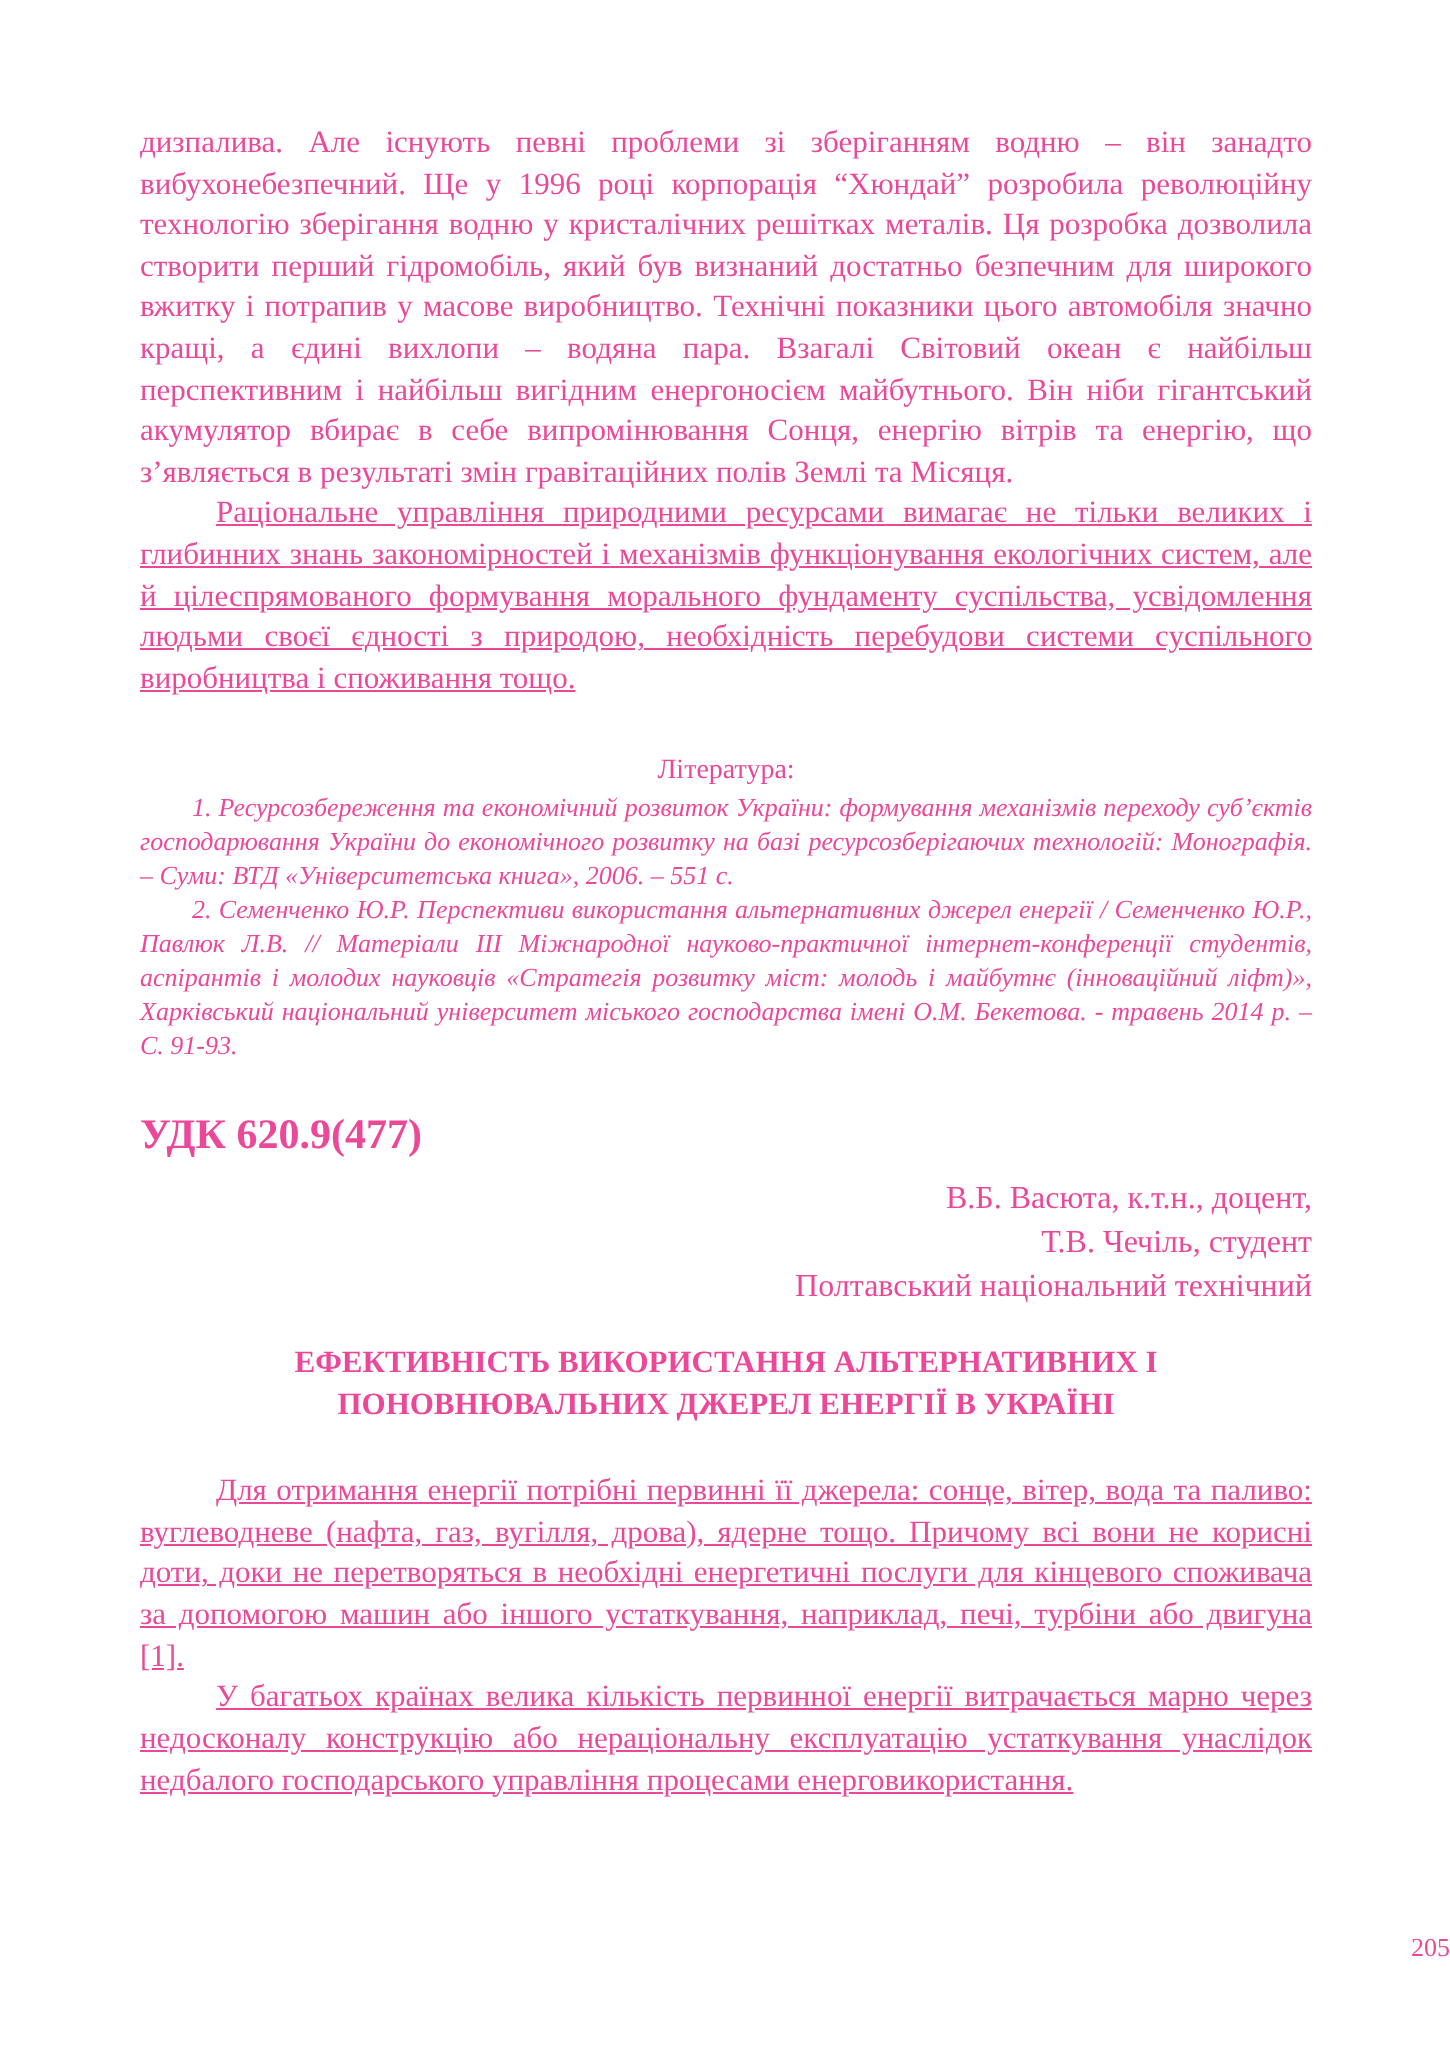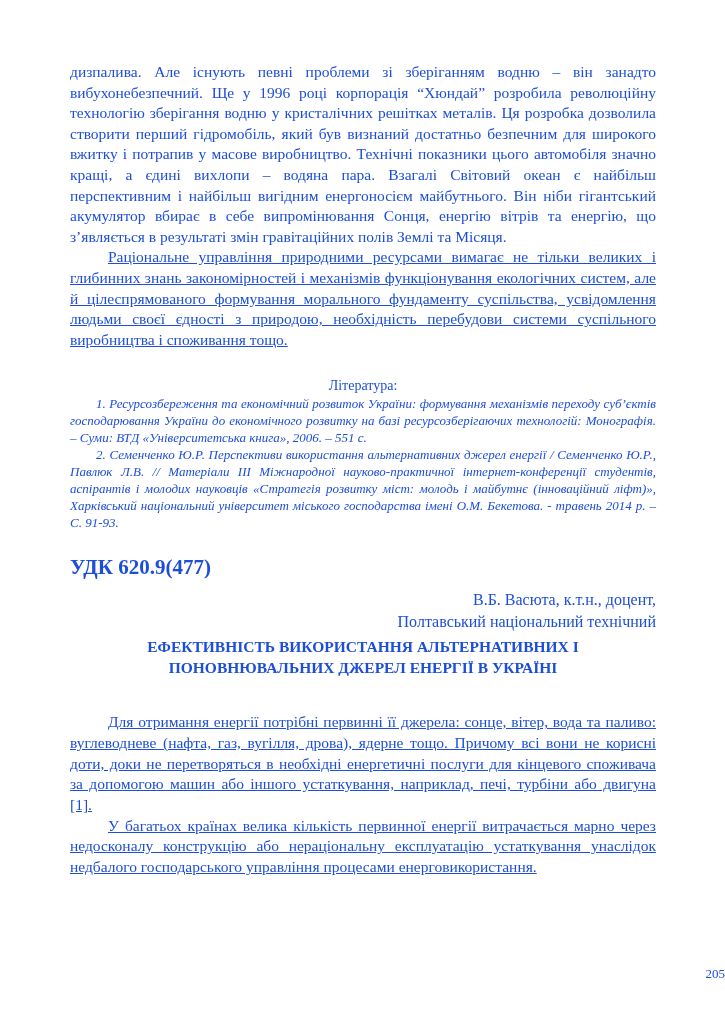--- a/index.html
+++ b/index.html
@@ -5,21 +5,21 @@
   html, body {
     margin: 0;
     padding: 0;
     background: #ffffff;
   }
   .page {
     position: relative;
     width: 725px;
     height: 1024px;
     background: #ffffff;
-    color: #1d4ed8;
+    color: #ec4899;
     font-family: "Liberation Serif", "DejaVu Serif", serif;
     box-sizing: border-box;
     padding: 62px 69px 0 70px;
     overflow: hidden;
   }
   p { margin: 0; }
   .body-text {
     font-size: 15.5px;
     line-height: 1.33;
     text-align: justify;
@@ -46,28 +46,28 @@
     font-size: 21px;
     line-height: 1.3;
   }
   .authors {
     margin-top: 8px;
     text-align: right;
     font-size: 16px;
     line-height: 1.36;
   }
   .article-title {
-    margin-top: 4px;
+    margin-top: 18px;
     padding: 0 30px;
     text-align: center;
     font-weight: bold;
     font-size: 15.5px;
     line-height: 1.35;
   }
-  .article-body-first { margin-top: 34px; }
+  .article-body-first { margin-top: 22px; }
   .page-number {
     position: absolute;
     left: 0;
     right: 0;
     bottom: 42px;
     text-align: right;
     font-size: 13px;
   }
 </style>
 </head>
@@ -82,20 +82,21 @@
   <p class="lit-heading">Література:</p>
 
   <p class="ref">1. Ресурсозбереження та економічний розвиток України: формування механізмів переходу суб’єктів господарювання України до економічного розвитку на базі ресурсозберігаючих технологій: Монографія. – Суми: ВТД «Університетська книга», 2006. – 551 с.</p>
 
   <p class="ref">2. Семенченко Ю.Р. Перспективи використання альтернативних джерел енергії / Семенченко Ю.Р., Павлюк Л.В. // Матеріали ІІІ Міжнародної науково-практичної інтернет-конференції студентів, аспірантів і молодих науковців «Стратегія розвитку міст: молодь і майбутнє (інноваційний ліфт)», Харківський національний університет міського господарства імені О.М. Бекетова. - травень 2014 р. – С. 91-93.</p>
 
   <p class="udc">УДК 620.9(477)</p>
 
   <div class="authors">
     <p>В.Б. Васюта, к.т.н., доцент,</p>
+    <p>Т.В. Чечіль, студент</p>
     <p>Полтавський національний технічний</p>
   </div>
 
   <p class="article-title">ЕФЕКТИВНІСТЬ ВИКОРИСТАННЯ АЛЬТЕРНАТИВНИХ І ПОНОВНЮВАЛЬНИХ ДЖЕРЕЛ ЕНЕРГІЇ В УКРАЇНІ</p>
 
   <p class="body-text indent article-body-first">Для отримання енергії потрібні первинні її джерела: сонце, вітер, вода та паливо: вуглеводневе (нафта, газ, вугілля, дрова), ядерне тощо. Причому всі вони не корисні доти, доки не перетворяться в необхідні енергетичні послуги для кінцевого споживача за допомогою машин або іншого устаткування, наприклад, печі, турбіни або двигуна [1].</p>
 
   <p class="body-text indent">У багатьох країнах велика кількість первинної енергії витрачається марно через недосконалу конструкцію або нераціональну експлуатацію устаткування унаслідок недбалого господарського управління процесами енерговикористання.</p>
 
   <div class="page-number">205</div>

